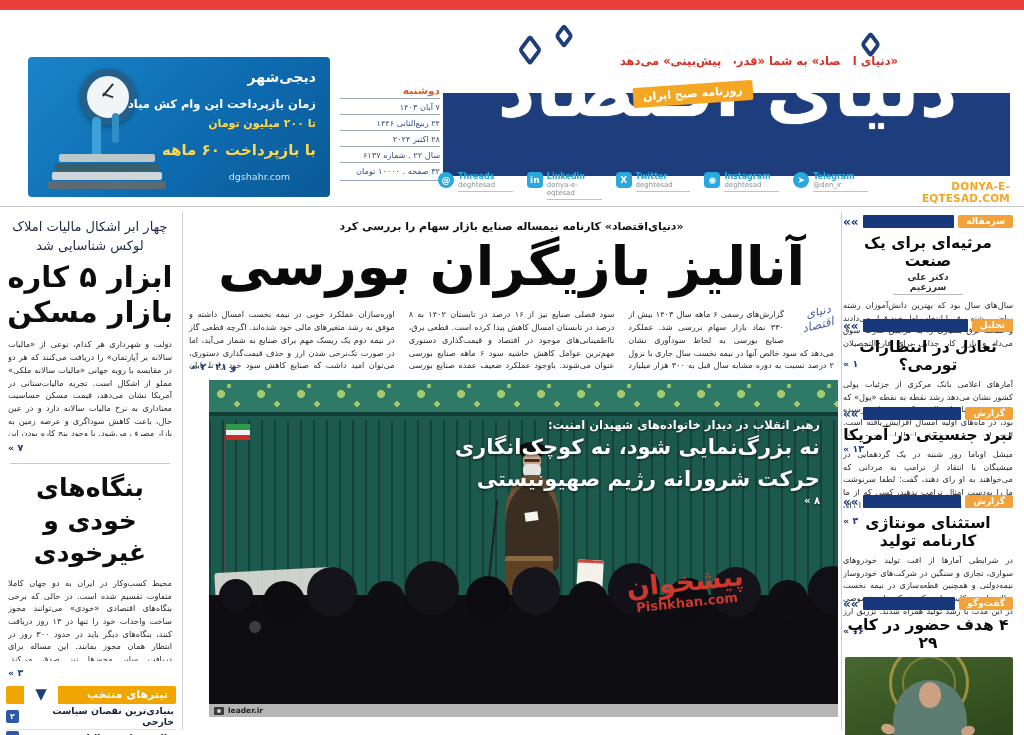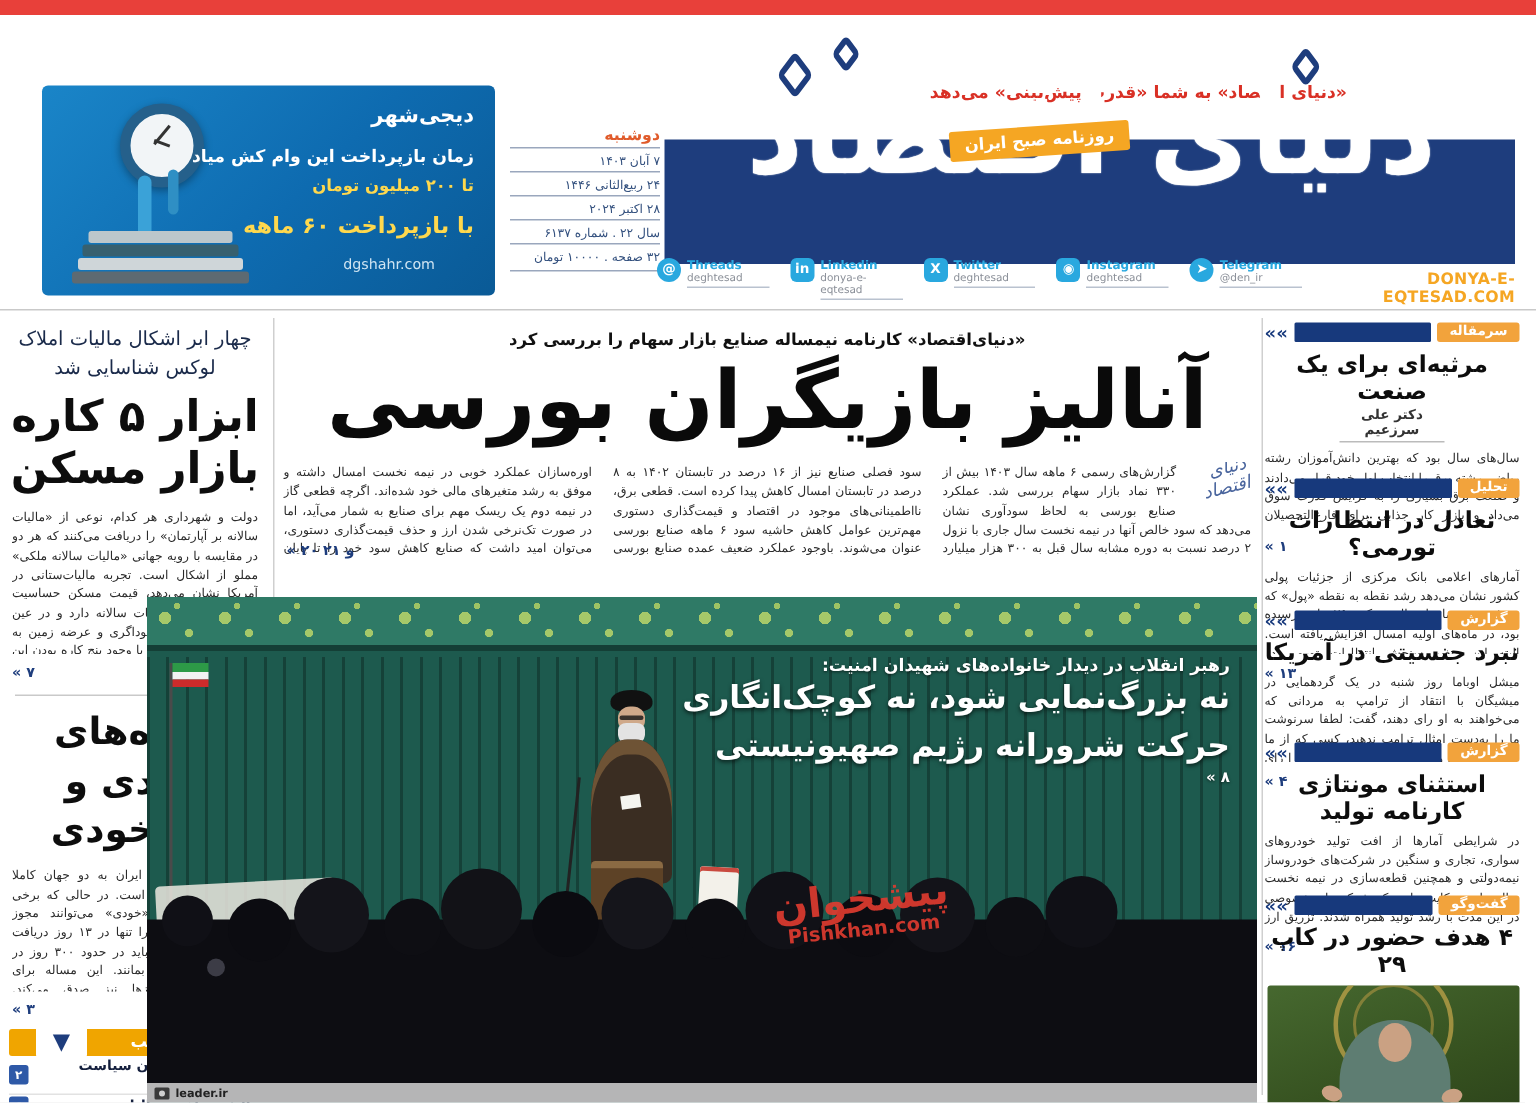--- a/index.html
+++ b/index.html
@@ -86,21 +86,21 @@
   
   .center { position:absolute; top:212px; left:185px; width:653px; }
   .c-kicker { text-align:center; color:#111; font-size:11px; font-weight:bold; margin-top:8px; direction:rtl; }
   .c-head { text-align:center; color:#0a0a0a; font-size:54px; font-weight:bold; line-height:1.1; margin-top:4px; direction:rtl; letter-spacing:-1px; }
   .lead { position:relative; margin-top:12px; display:flex; direction:rtl; gap:14px; padding:0 4px; }
   .lead .col { flex:1; height:62px; }
   .stamp { float:right; width:50px; height:36px; color:#2a4a8c; font-family:"DejaVu Serif", serif; font-style:italic; font-size:12px; transform:rotate(-14deg); line-height:1.1; opacity:.85; direction:rtl; }
   .lead-ref { position:absolute; left:6px; bottom:-4px; }
 
   
-  .photo { position:relative; margin-top:28px; width:740px; height:337px; overflow:hidden; background:#1d5a4e; }
+  .photo { position:relative; margin-top:10px; width:629px; height:337px; overflow:hidden; background:#1d5a4e; }
   .frieze { position:absolute; top:0; left:0; width:100%; height:36px; background-color:#2f7a66; background-image:
       radial-gradient(circle 7px at 12px 14px, #a6c869 58%, transparent 60%),
       radial-gradient(circle 5px at 28px 24px, #a6c869 55%, transparent 58%),
       radial-gradient(circle 4px at 20px 6px, #9dc364 52%, transparent 56%);
     background-size:40px 36px; border-bottom:4px solid #143f36; }
   .curtain { position:absolute; top:40px; left:0; width:100%; height:180px; background:#1d5a4e; background-image:repeating-linear-gradient(90deg, rgba(0,0,0,.28) 0 2px, transparent 2px 13px); }
   .flag { position:absolute; top:44px; left:14px; }
   .flagpole { width:2px; height:160px; background:#4a4a4a; margin-left:1px; }
   .flagcloth { position:absolute; top:0; left:3px; width:24px; height:16px; }
   .flagcloth .g{height:5.3px;background:#2d9a47;} .flagcloth .w{height:5.3px;background:#f2f2f2;} .flagcloth .r{height:5.4px;background:#cc2b2b;}

